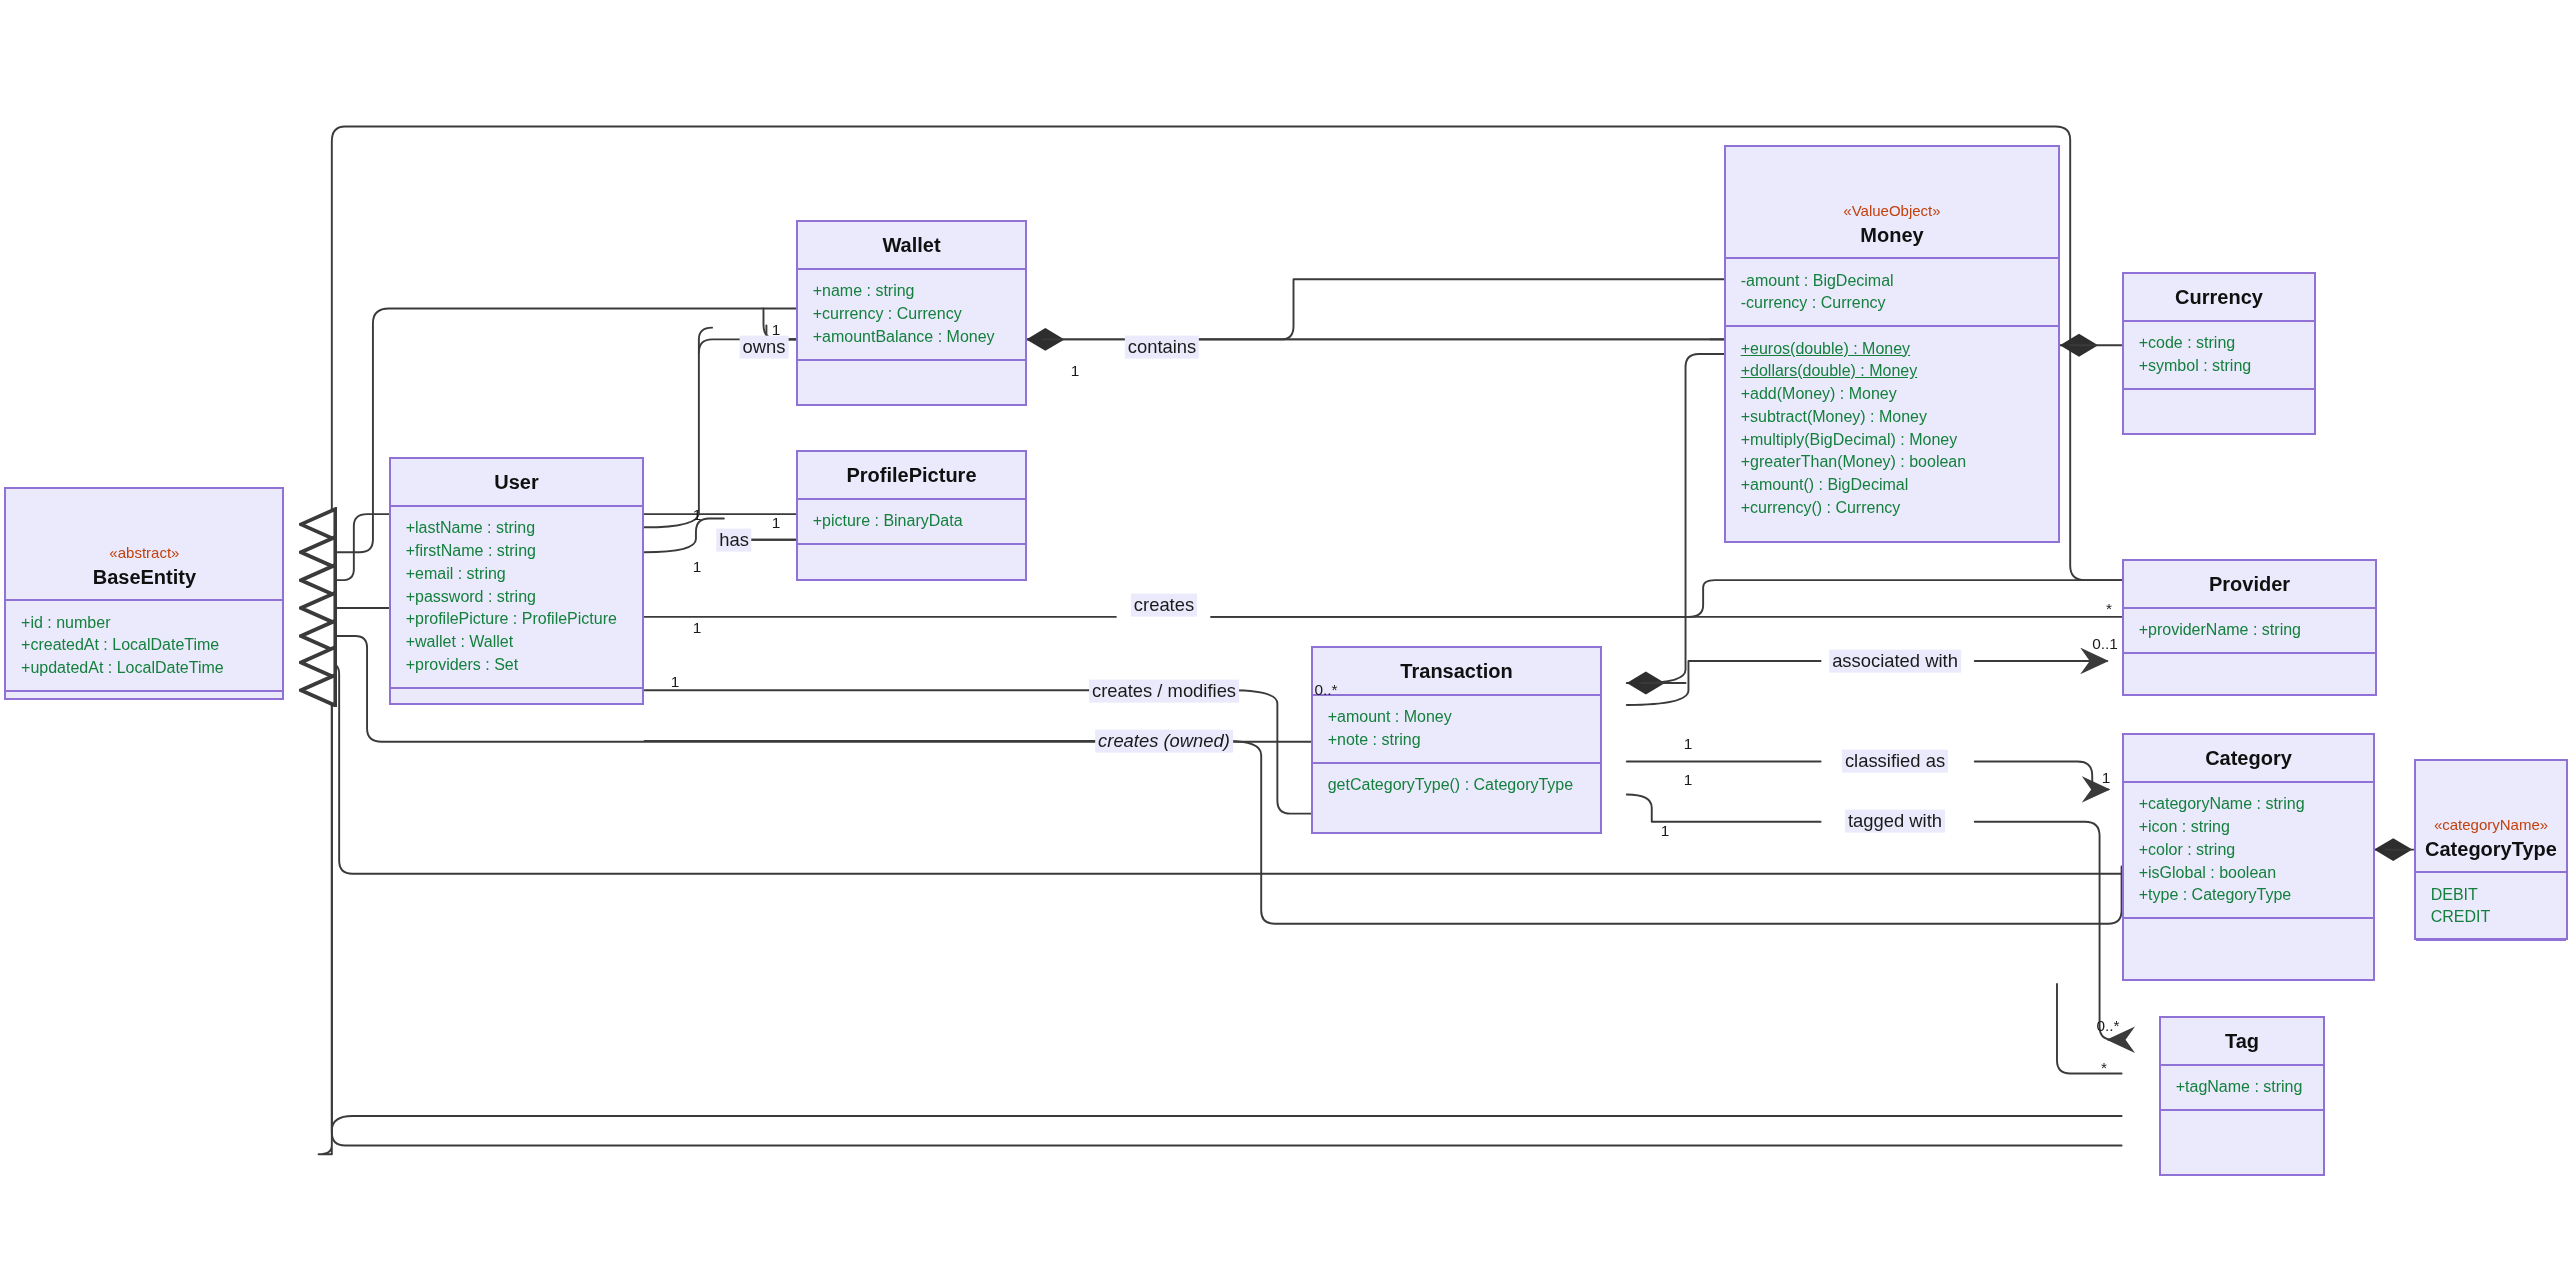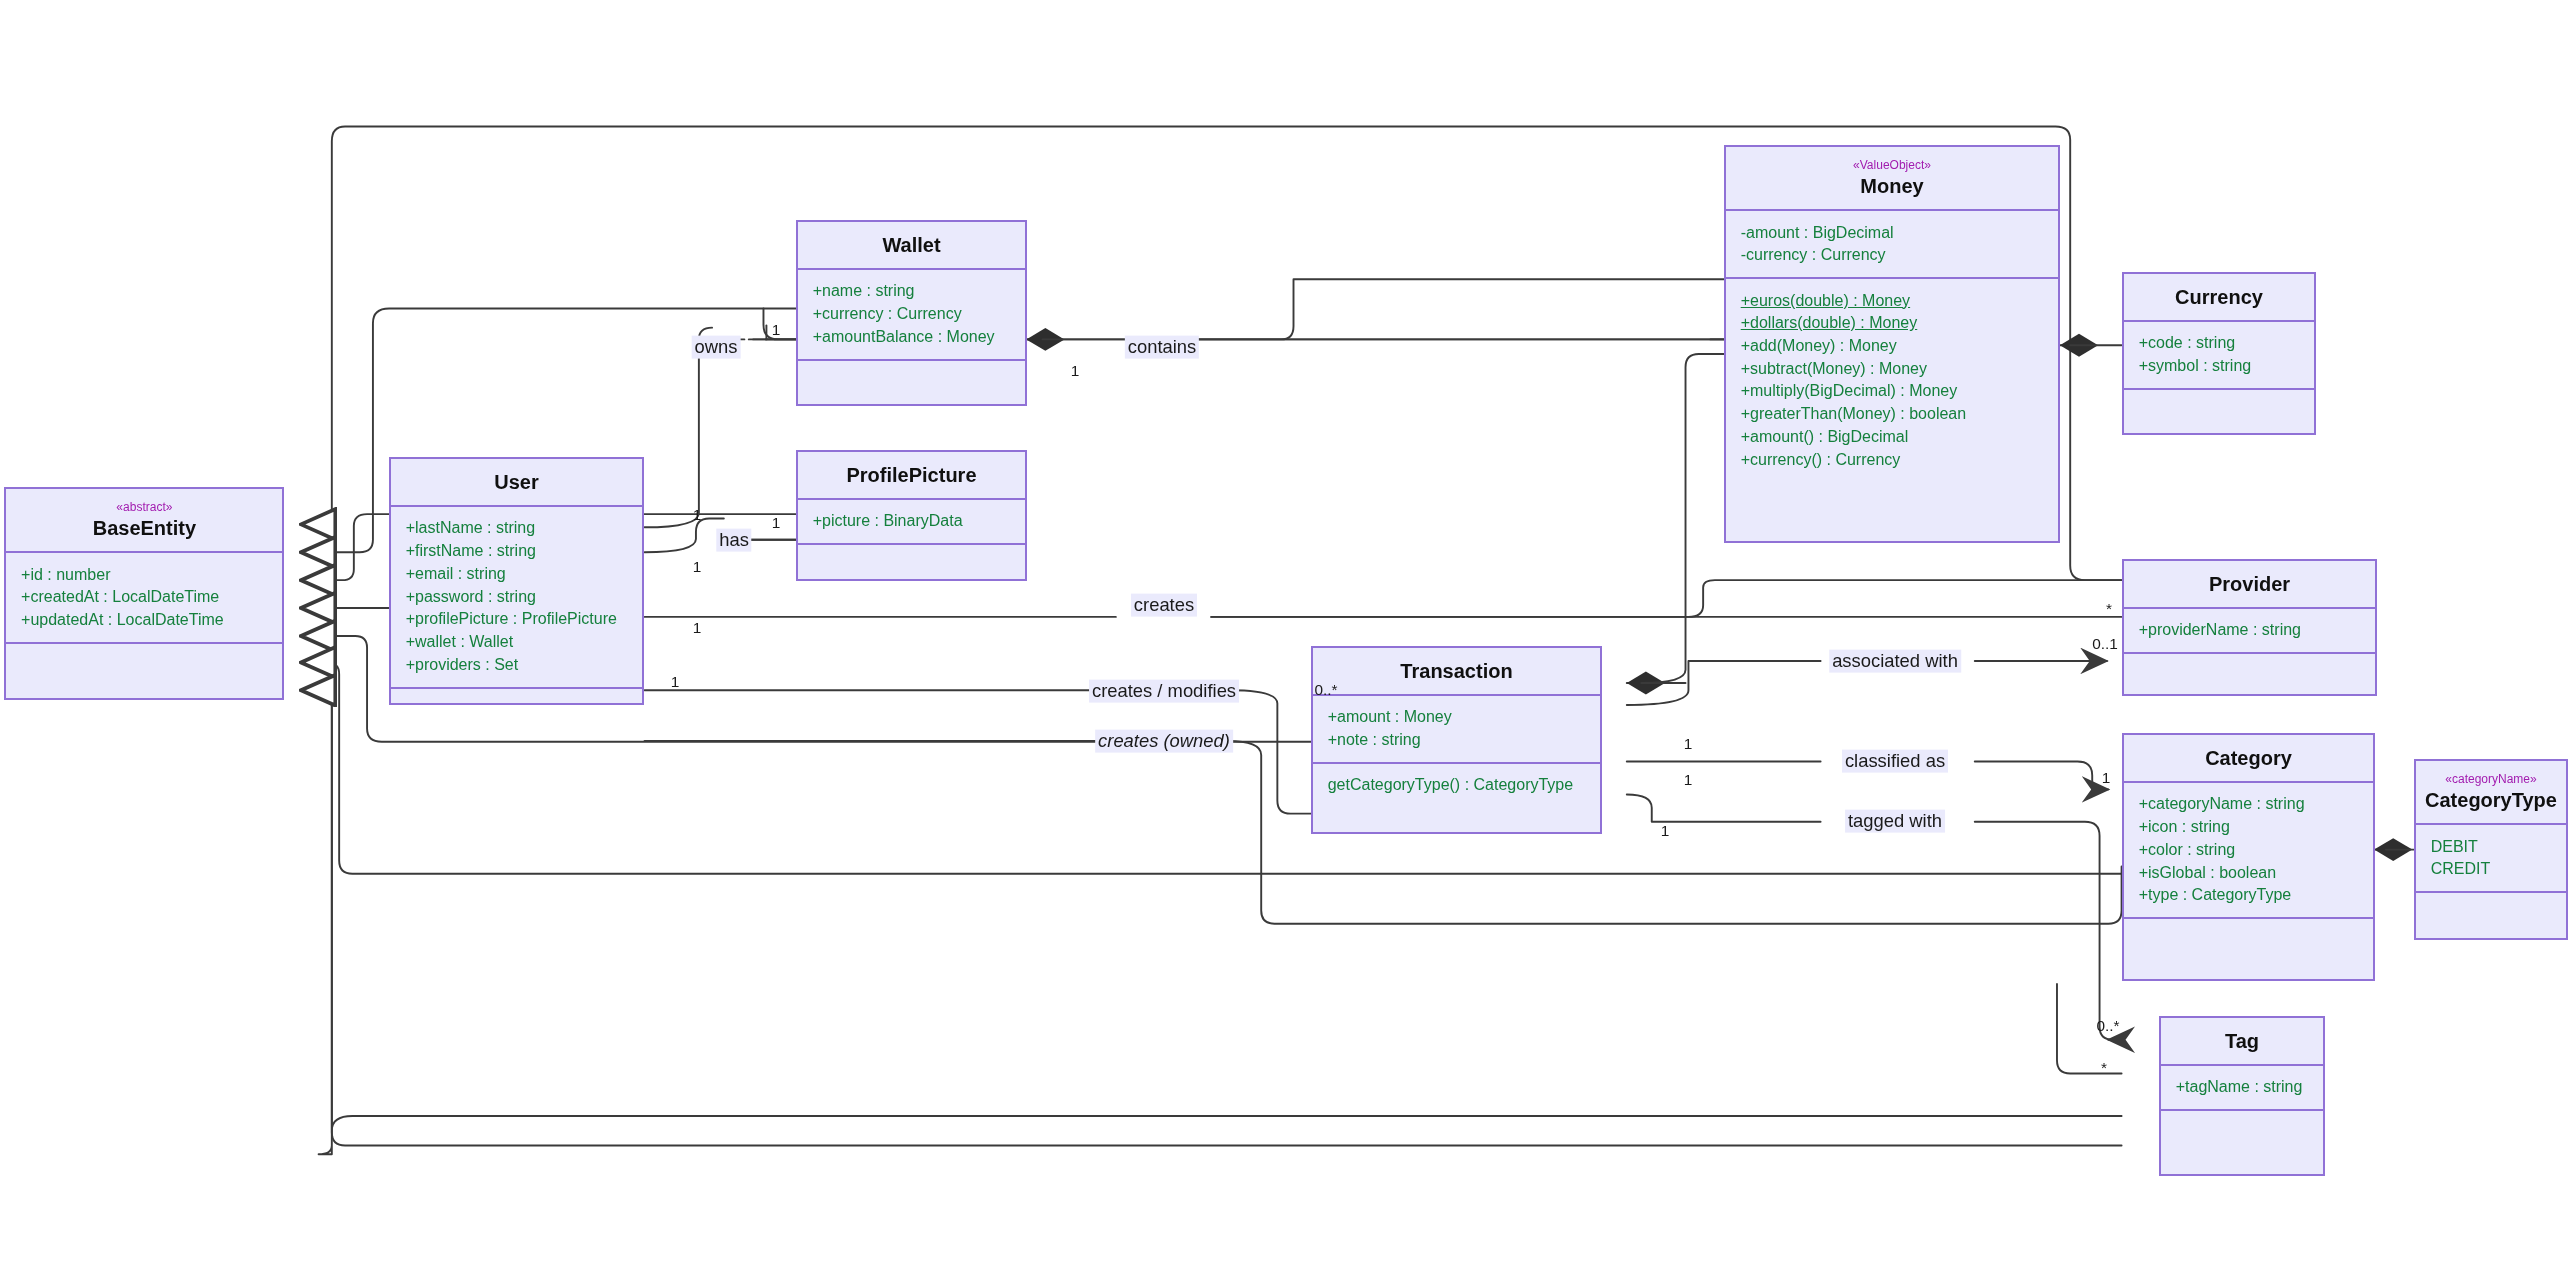--- a/index.html
+++ b/index.html
@@ -1,21 +1,21 @@
 <!DOCTYPE html>
 <html style="font-size:11.7px"><head>
 <meta charset="utf-8">
 <style>
   html,body{margin:0;padding:0;background:#ffffff;}
   body{width:2576px;height:1280px;font-family:"Liberation Sans",sans-serif;}
   #diagram{position:relative;width:2576px;height:1280px;overflow:hidden;background:#fff;}
   svg.edges{position:absolute;left:0;top:0;width:2576px;height:1280px;}
   .uml-class{position:absolute;box-sizing:border-box;background:#eaeafc;border:2.2px solid #9071d6;}
   .cls-header{box-sizing:border-box;padding:10.3px 0 8.8px 0;text-align:center;border-bottom:2.2px solid #9071d6;}
-  .cls-stereo{font-size:12px;color:#a21caf;line-height:1.35;}
+  .cls-stereo{font-size:15px;color:#c2410c;line-height:1.35;margin-top:44px;}
   .cls-title{font-size:20px;font-weight:bold;color:#101010;line-height:1.35;}
   .cls-compartment{box-sizing:border-box;padding:10.3px 13.2px 10.3px 14.7px;border-bottom:2.2px solid #9071d6;}
   .cls-compartment:last-child{border-bottom:none;}
   .cls-compartment.empty{min-height:20.6px;padding:10.3px 0;}
   .member{font-size:16px;color:#15803d;line-height:1.42;white-space:nowrap;}
   .member.static{text-decoration:underline;}
   .edge-label{position:absolute;background:#eaeafc;color:#1a1a1a;font-size:18.4px;line-height:1;
       padding:2.2px 2.9px;white-space:nowrap;transform:translate(-50%,-50%);}
   .mult-label{position:absolute;background:transparent;color:#1a1a1a;font-size:15.4px;line-height:1;
       white-space:nowrap;transform:translate(-50%,-50%);}
@@ -245,21 +245,21 @@
   <div class="uml-class" style="left:2122px;top:1016px;width:166px;height:160px;margin-left:37px;">
     <div class="cls-header">
       <div class="cls-title">Tag</div>
     </div>
     <div class="cls-compartment">
       <div class="member">+tagName : string</div>
     </div>
     <div class="cls-compartment empty"></div>
   </div>
 
-  <div class="edge-label" style="left:716px;top:347px;">owns</div>
+  <div class="edge-label" style="left:764px;top:347px;">owns</div>
   <div class="edge-label" style="left:1162px;top:347px;">contains</div>
   <div class="edge-label" style="left:734px;top:540px;">has</div>
   <div class="edge-label" style="left:1164px;top:605px;">creates</div>
   <div class="edge-label" style="left:1164px;top:691px;">creates / modifies</div>
   <div class="edge-label" style="left:1164px;top:741px;font-style:italic;">creates (owned)</div>
   <div class="edge-label" style="left:1895px;top:661px;">associated with</div>
   <div class="edge-label" style="left:1895px;top:761px;">classified as</div>
   <div class="edge-label" style="left:1895px;top:821px;">tagged with</div>
 
   <div class="mult-label" style="left:776px;top:330px;">1</div>

